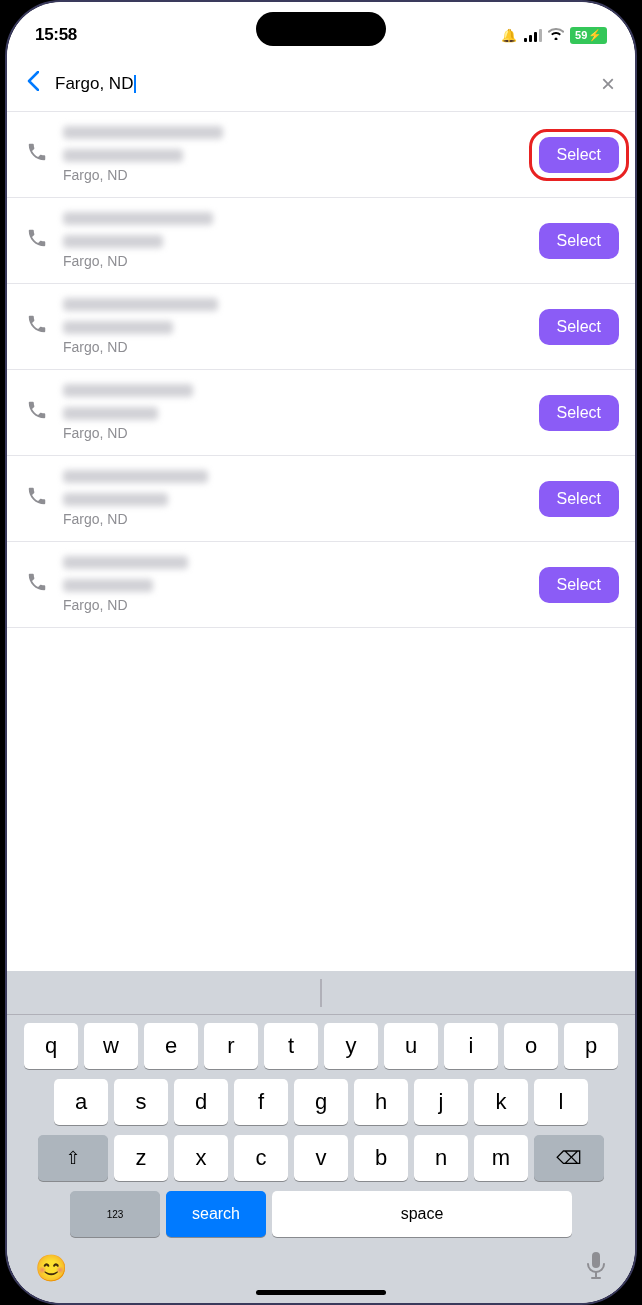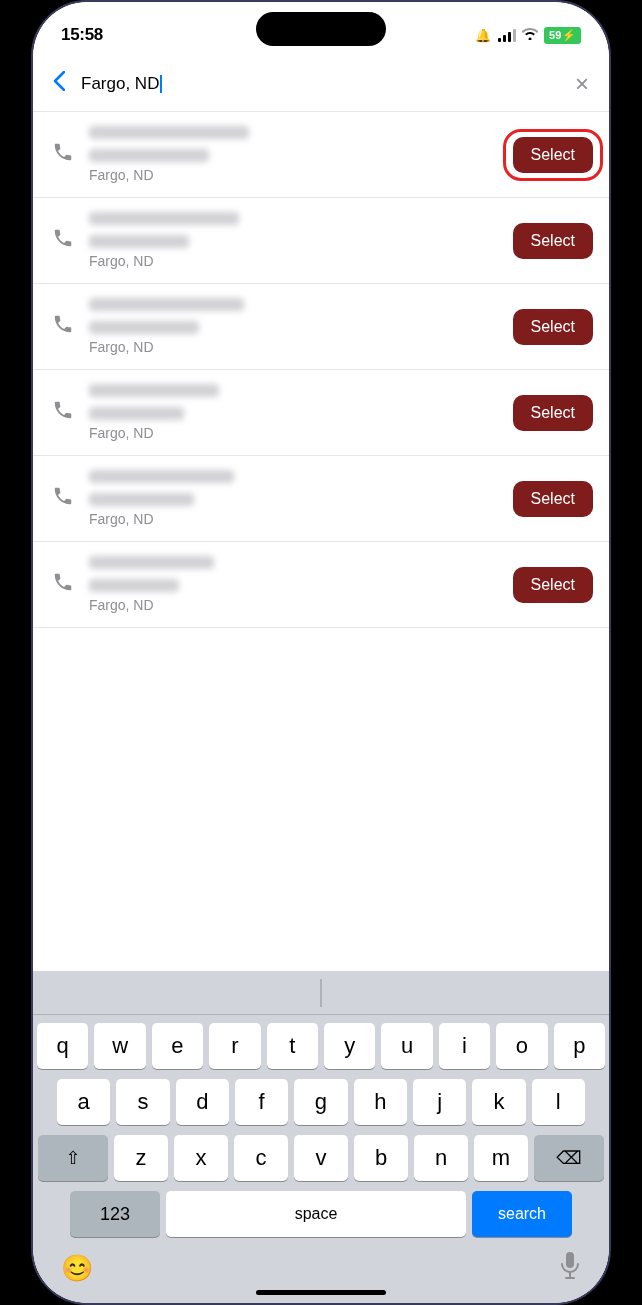--- a/index.html
+++ b/index.html
@@ -9,21 +9,21 @@
       width: 642px;
       min-height: 1305px;
       background: #000;
       display: flex;
       justify-content: center;
       align-items: center;
       font-family: -apple-system, 'Helvetica Neue', Arial, sans-serif;
     }
 
     .phone-frame {
-      width: 580px;
+      width: 632px;
       height: 1305px;
       background: #1a1a2e;
       border-radius: 56px;
       position: relative;
       overflow: hidden;
       border: 2px solid #3a3a5c;
     }
 
     .phone-screen {
       position: absolute;
@@ -153,21 +153,21 @@
     .contact-name-blur.wide { width: 160px; }
     .contact-name-blur.medium { width: 140px; }
     .contact-name-blur.narrow { width: 120px; }
 
     .contact-location {
       font-size: 14px;
       color: #8e8e93;
     }
 
     .select-button {
-      background: #7f1d1d;
+      background: #8b5cf6;
       color: #fff;
       border: none;
       border-radius: 10px;
       padding: 9px 18px;
       font-size: 16px;
       font-weight: 500;
       cursor: pointer;
       flex-shrink: 0;
     }
 
@@ -248,21 +248,21 @@
 
     .key.delete-key {
       background: #adb5bd;
       min-width: 46px;
       flex: 1.5;
       max-width: 70px;
     }
 
     .key.numbers-key {
       background: #adb5bd;
-      font-size: 18px;
+      font-size: 10px;
       min-width: 80px;
       flex: none;
       width: 90px;
       max-width: 90px;
     }
 
     .key.space-key {
       background: #fff;
       font-size: 16px;
       flex: 1;
@@ -526,22 +526,22 @@
           <div class="key">c</div>
           <div class="key">v</div>
           <div class="key">b</div>
           <div class="key">n</div>
           <div class="key">m</div>
           <div class="key delete-key" style="font-size:18px;">⌫</div>
         </div>
 
         <div class="keyboard-row bottom-row">
           <div class="key numbers-key">123</div>
+          <div class="key search-key">search</div>
           <div class="key space-key">space</div>
-          <div class="key search-key">search</div>
         </div>
 
       </div>
 
       <div class="keyboard-bottom-bar">
         <span style="font-size:26px;cursor:pointer;">😊</span>
         <span style="font-size:24px;cursor:pointer;color:#8e8e93;">
           <svg width="22" height="28" viewBox="0 0 22 28" fill="none">
             <rect x="7" y="1" width="8" height="16" rx="4" fill="#8e8e93"></rect>
             <path d="M3 13c0 4.4 3.6 8 8 8s8-3.6 8-8" stroke="#8e8e93" stroke-width="2" stroke-linecap="round" fill="none"></path>

